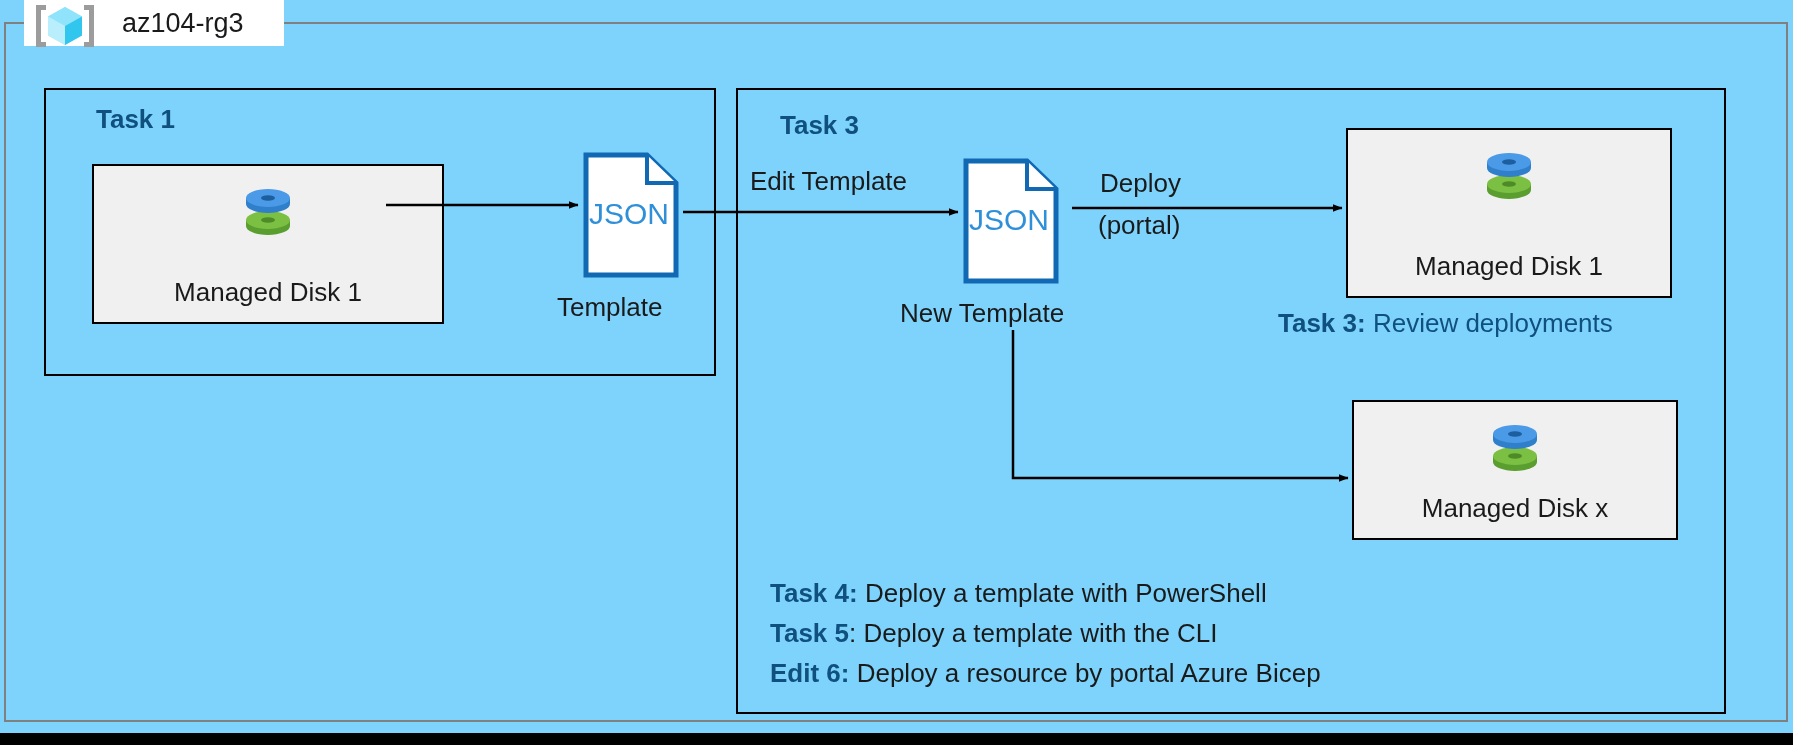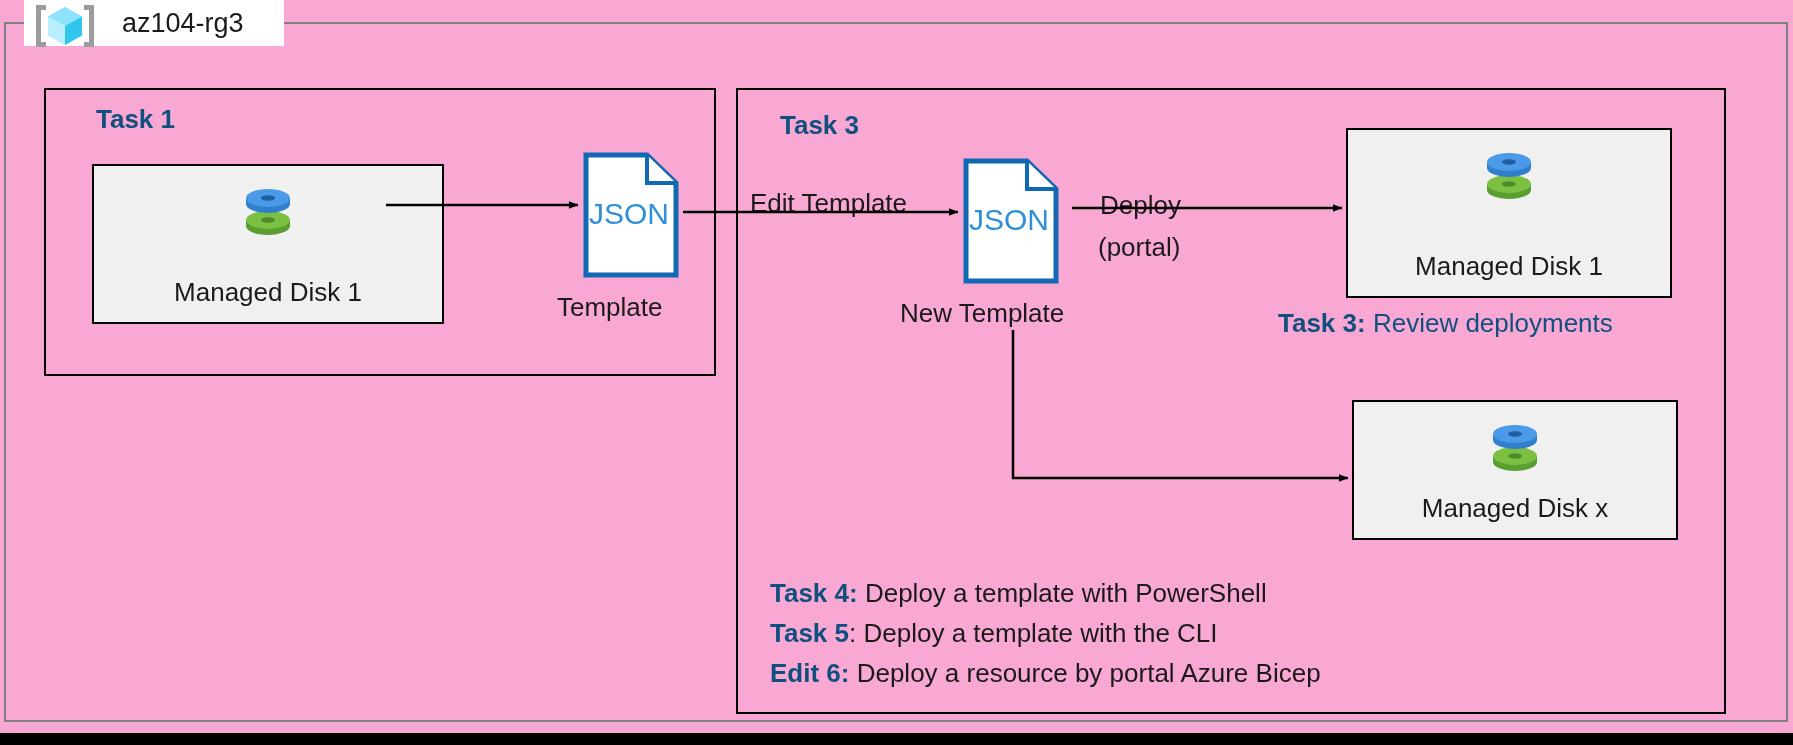--- a/index.html
+++ b/index.html
@@ -11,21 +11,21 @@
     width: 1793px;
     height: 745px;
     overflow: hidden;
     font-family: "Liberation Sans", sans-serif;
   }
 
   #canvas {
     position: relative;
     width: 1793px;
     height: 745px;
-    background: #f9a8d4;
+    background: #7dd3fc;
   }
 
   
   .rg-frame {
     position: absolute;
     left: 4px;
     top: 22px;
     width: 1784px;
     height: 700px;
     border: 2px solid #808080;
@@ -134,21 +134,20 @@
     height: 745px;
     pointer-events: none;
   }
 
   
   .arrow-caption {
     position: absolute;
     font-size: 26px;
     color: #1a1a1a;
     white-space: nowrap;
-    margin-top: 22px;
   }
   #cap-edit-template { left: 750px; top: 166px; }
   #cap-deploy        { left: 1100px; top: 168px; }
   #cap-portal        { left: 1098px; top: 210px; }
 
   
   .task-note {
     position: absolute;
     font-size: 26px;
     color: #1a1a1a;

